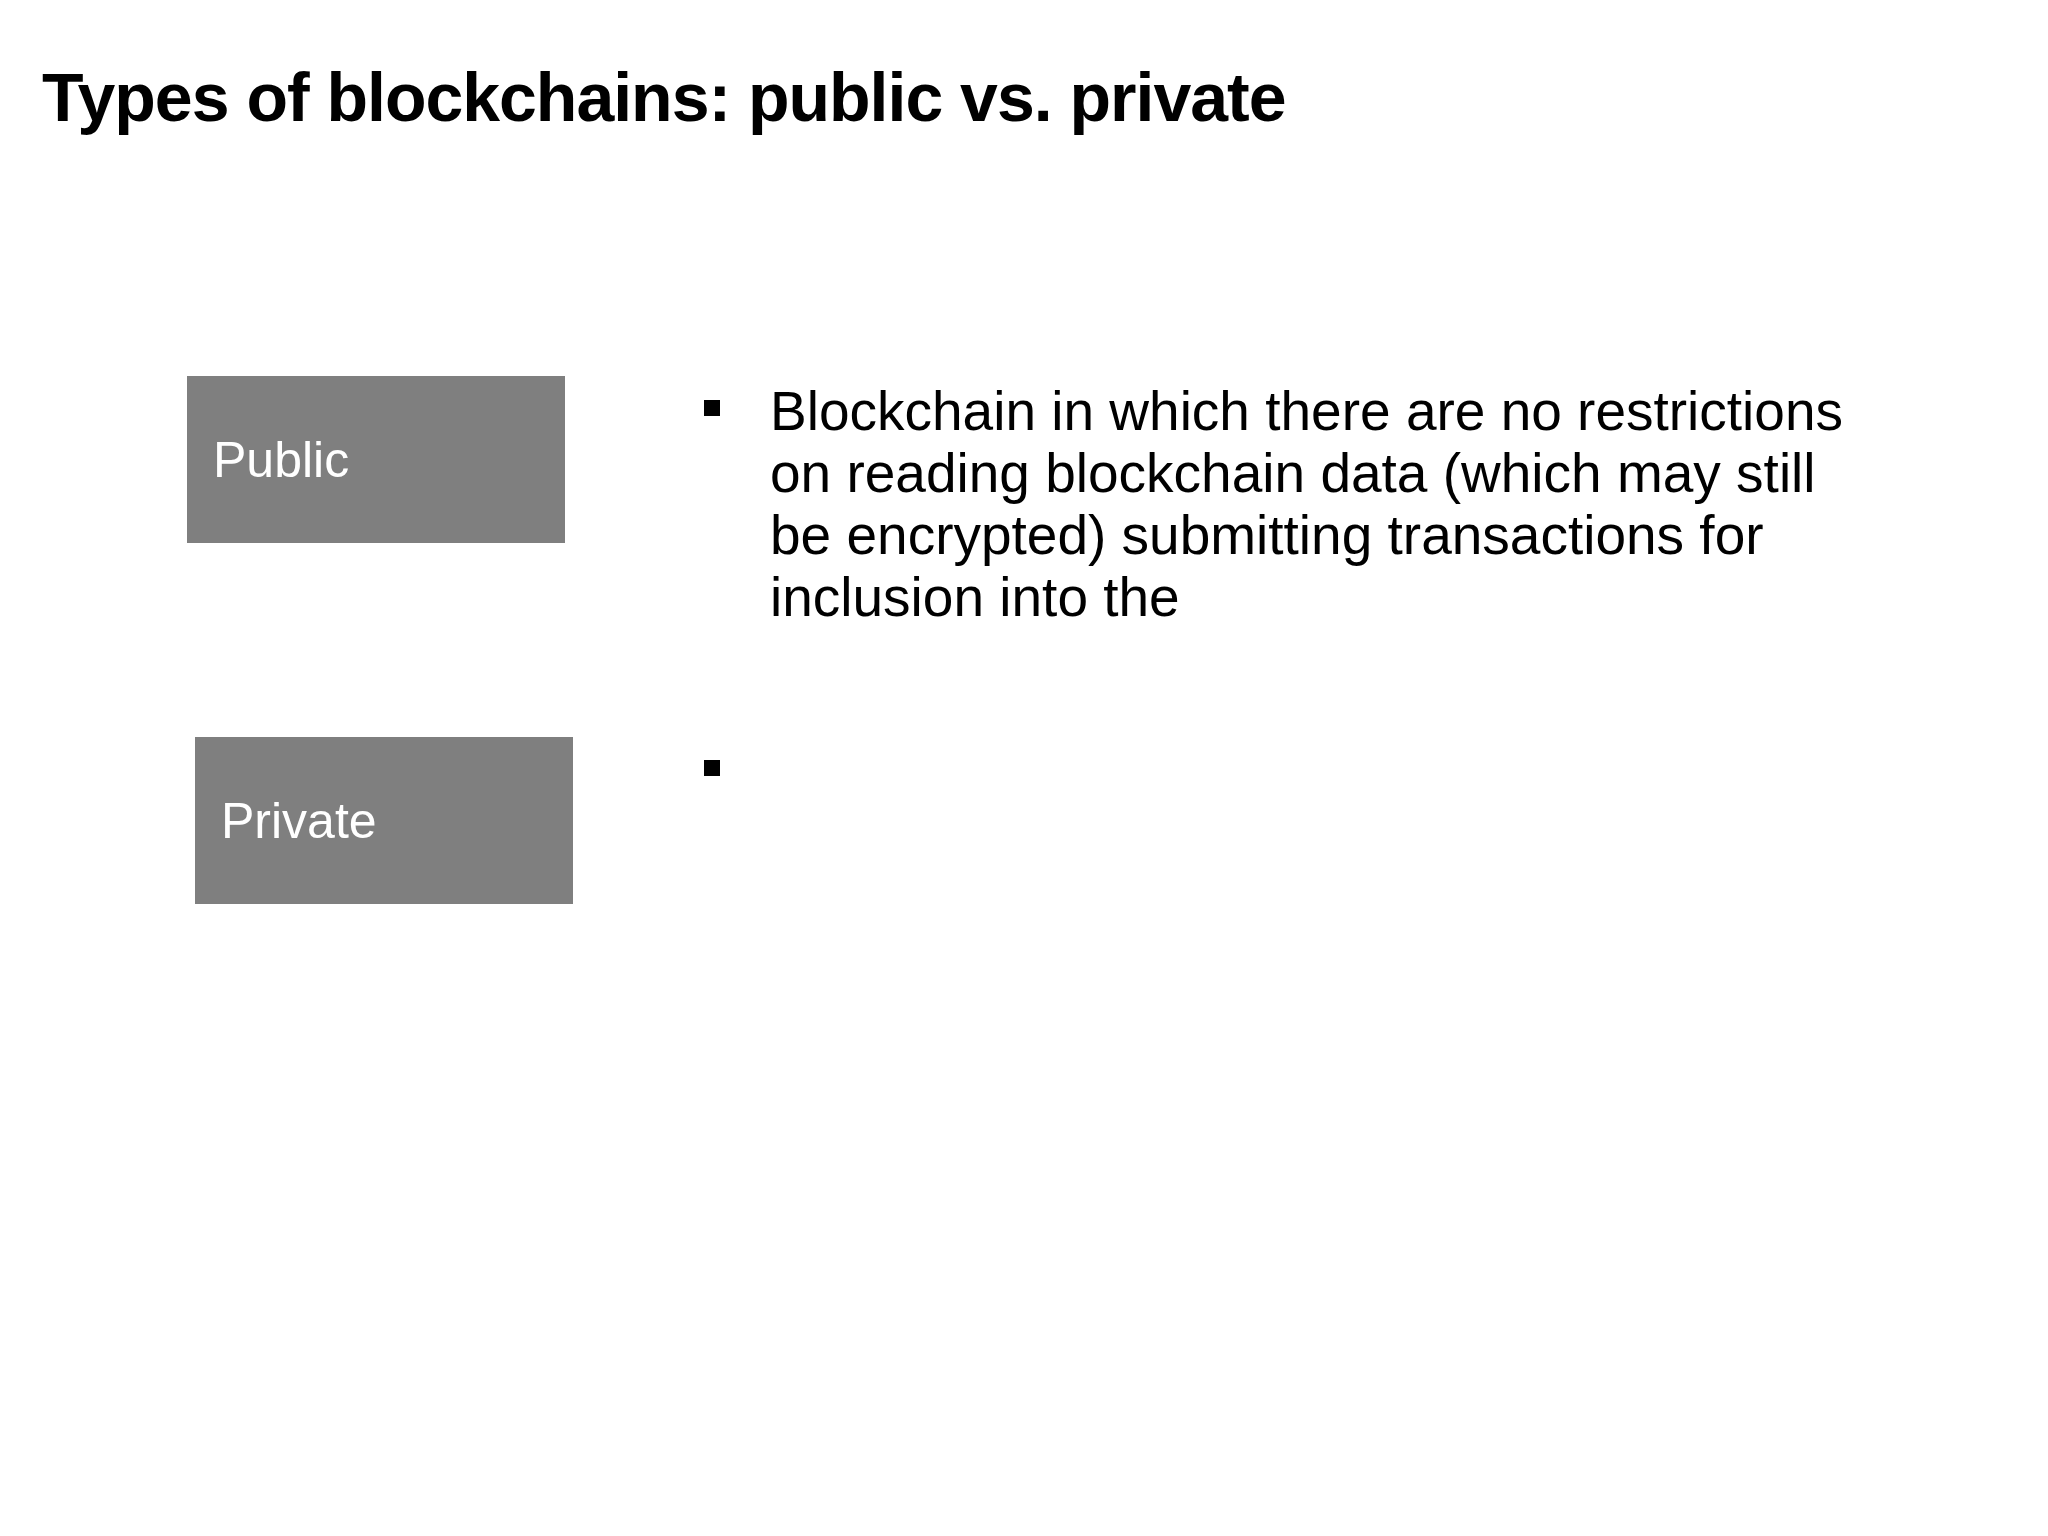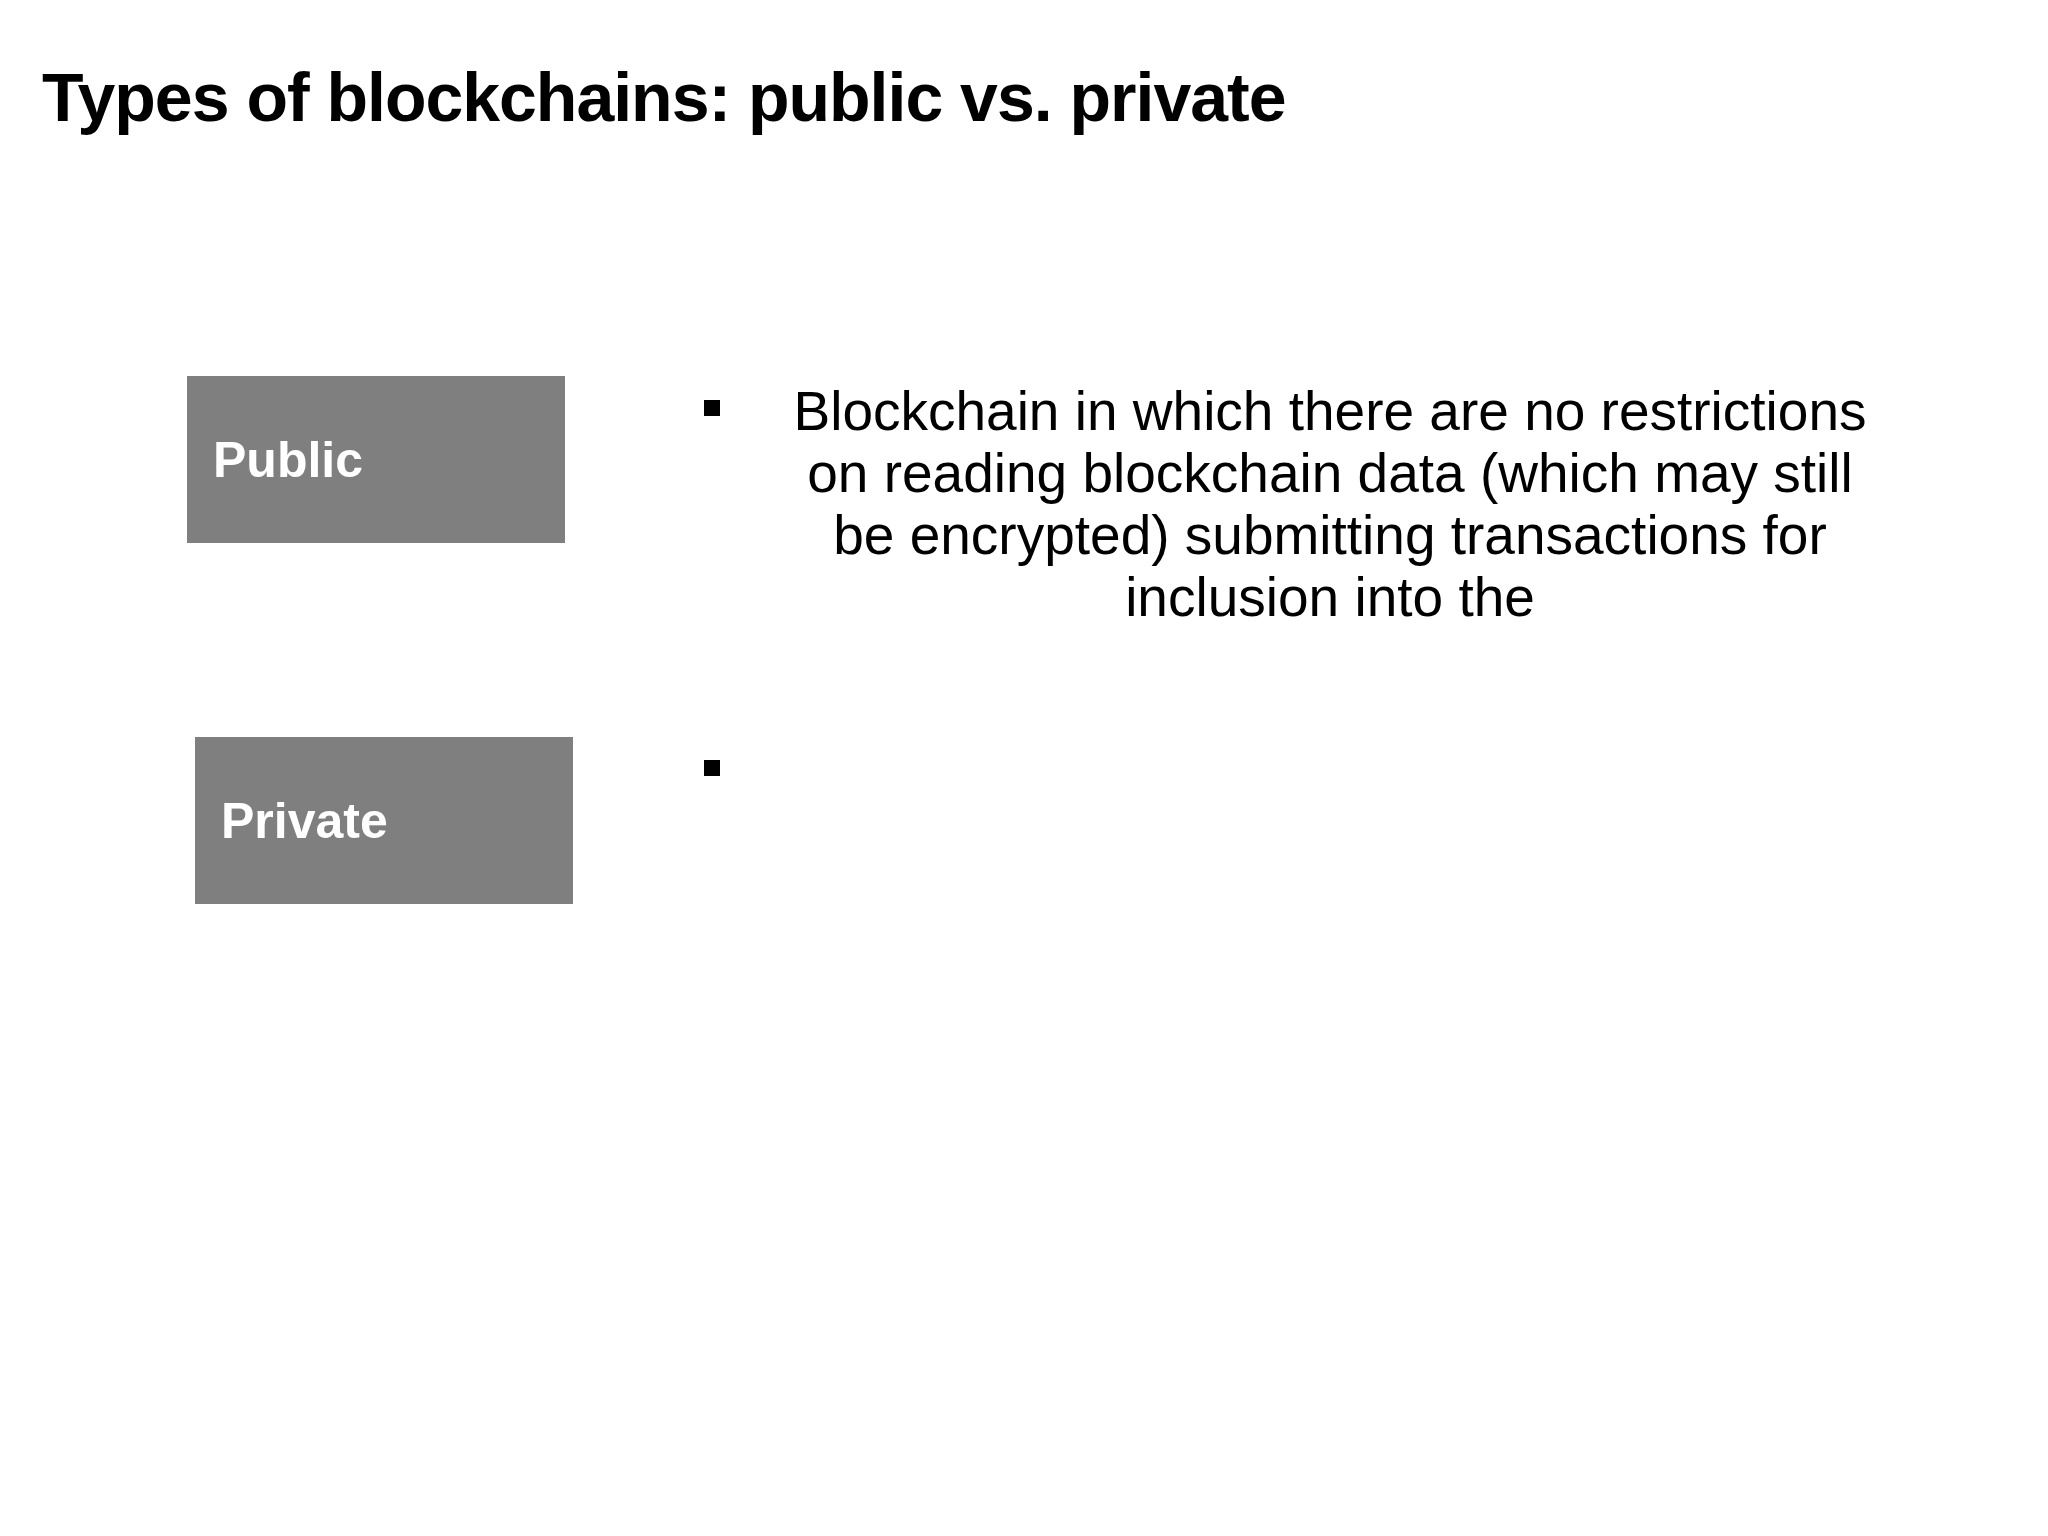--- a/index.html
+++ b/index.html
@@ -15,39 +15,38 @@
   html,body{width:2048px;height:1536px;}
   body{
     background:var(--background);
     font-family:"Liberation Sans","DejaVu Sans",sans-serif;
     overflow:hidden;
     position:relative;
   }
   .slide{
     position:absolute;left:0;top:0;width:2048px;height:1536px;
     background:var(--background);
-    text-align:center;
   }
   .title{
     position:absolute;left:42px;top:56px;
     font-size:68px;line-height:82px;font-weight:700;
     letter-spacing:-1px;color:var(--title-text);
     white-space:nowrap;
   }
   .type-box{
     position:absolute;left:187px;width:378px;height:167px;
     background:var(--box-gray);
     display:flex;align-items:center;
     padding-left:26px;
   }
   .type-box.public{top:376px;}
   .type-box.private{top:737px;margin-left:8px;}
   .type-box .label{
     color:var(--label-text);
-    font-size:50px;line-height:50px;font-weight:700;
+    font-size:50px;line-height:50px;font-weight:400;
   }
   .bullet-marker{
     position:absolute;left:704px;width:16px;height:16px;
     background:var(--body-text);
   }
   .bullet-marker.b1{top:400px;}
   .bullet-marker.b2{top:760px;}
   .bullet-text{
     position:absolute;left:770px;width:1120px;
     font-size:55px;line-height:62px;

